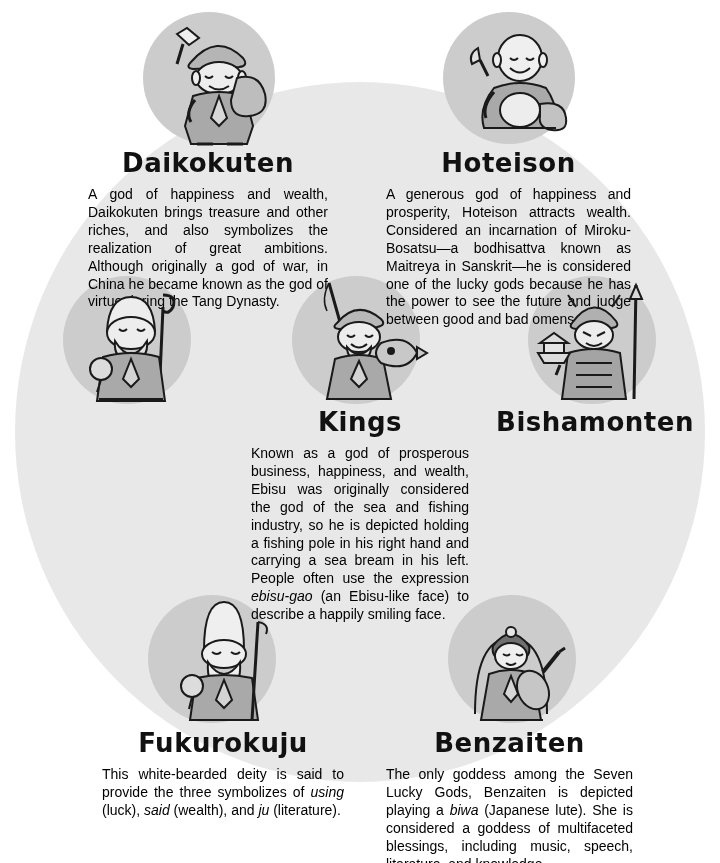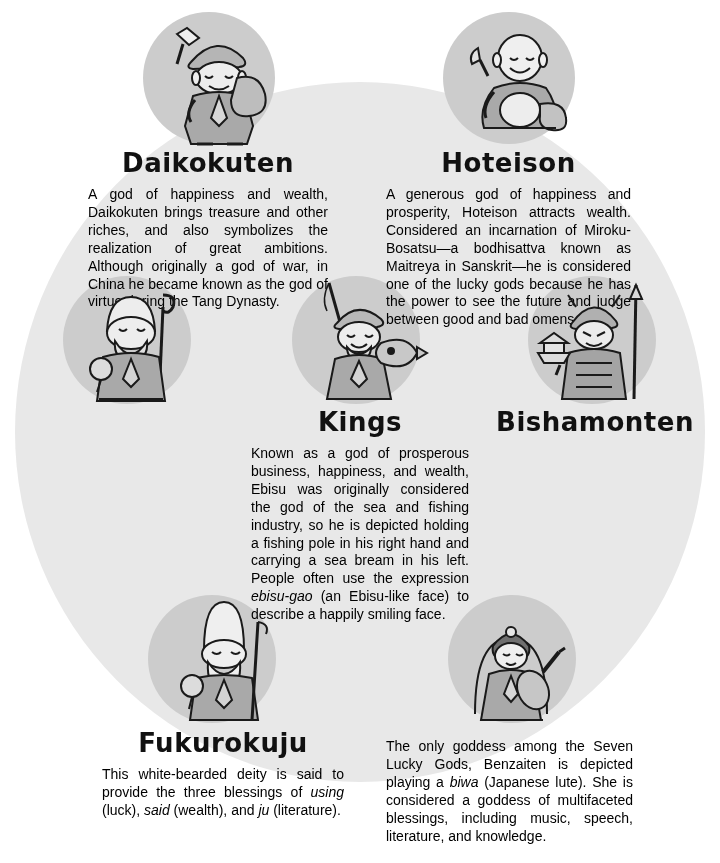--- a/index.html
+++ b/index.html
@@ -284,21 +284,21 @@
           <path d="M110 24 l-6 98" stroke-width="3"></path>
           <path d="M110 24 q12 2 8 12" fill="none" stroke-width="2"></path>
 
           <circle cx="44" cy="88" r="11" fill="#dcdcdc"></circle>
           <path d="M44 99 l-3 12" stroke-width="2"></path>
           <path d="M44 122 l64 0" stroke-width="2"></path>
         </g>
       </svg>
     </div>
     <div class="god-name">Fukurokuju</div>
-    <div class="god-desc"><span>This white-bearded deity is said to provide the three blessings of </span><em>using</em><span> (luck), </span><em>said</em><span> (wealth), and </span><em>ju</em><span> (literature).</span></div>
+    <div class="god-desc"><span>This white-bearded deity is said to provide the three symbolizes of </span><em>using</em><span> (luck), </span><em>said</em><span> (wealth), and </span><em>ju</em><span> (literature).</span></div>
   </div>
 
   <div class="god" id="g-benzaiten">
     <div class="figure-wrap">
       <svg class="fig" width="150" height="130" viewBox="0 0 150 130" aria-hidden="true">
         <g stroke="#1a1a1a" stroke-width="2" fill="#9a9a9a">
 
           <path d="M40 116 q0 -76 36 -76 q36 0 36 76" fill="none" stroke-width="2"></path>
 
           <path d="M58 48 q18 -24 36 0 q2 10 -6 12 l-24 0 q-8 -2 -6 -12z" fill="#6f6f6f"></path>
@@ -312,16 +312,17 @@
           <path d="M54 76 q22 -8 44 0 l8 46 -60 0z" fill="#a9a9a9"></path>
           <path d="M76 78 l-7 18 7 8 7 -8z" fill="#d6d6d6"></path>
 
           <ellipse cx="98" cy="92" rx="15" ry="20" transform="rotate(-25 98 92)" fill="#c6c6c6"></ellipse>
           <path d="M108 74 l16 -20" stroke-width="4"></path>
           <path d="M124 54 l6 -4" stroke-width="3"></path>
           <path d="M46 122 l62 0" stroke-width="2"></path>
         </g>
       </svg>
     </div>
+    <div class="god-name">Benzaiten</div>
     <div class="god-desc"><span>The only goddess among the Seven Lucky Gods, Benzaiten is depicted playing a </span><em>biwa</em><span> (Japanese lute). She is considered a goddess of multifaceted blessings, including music, speech, literature, and knowledge.</span></div>
   </div>
 
 </div>
 
 </body></html>

